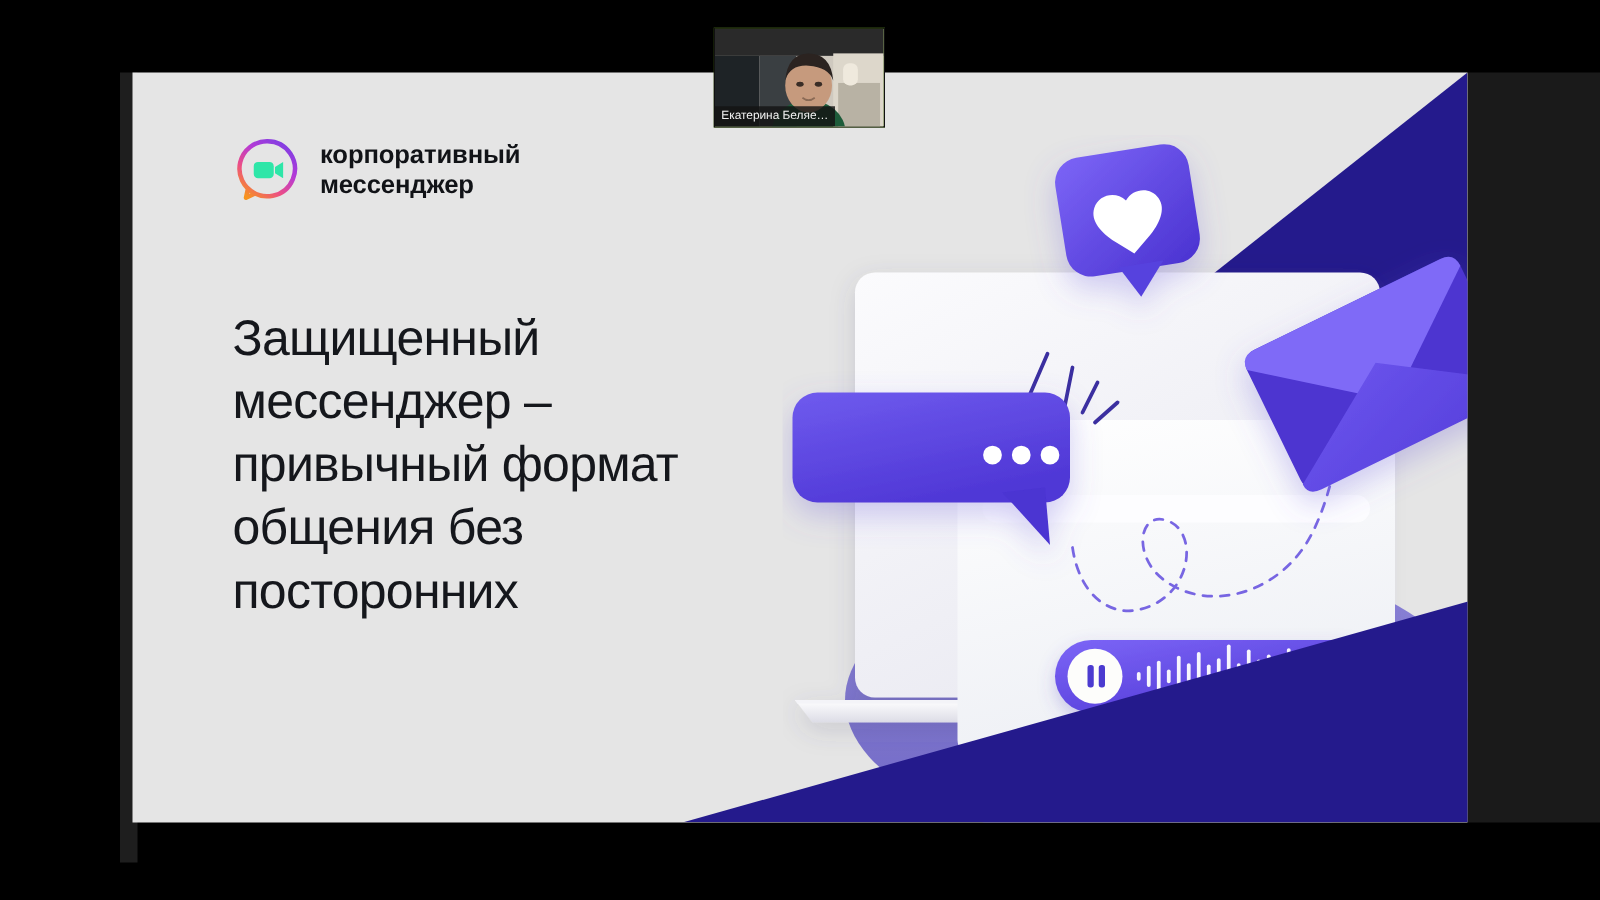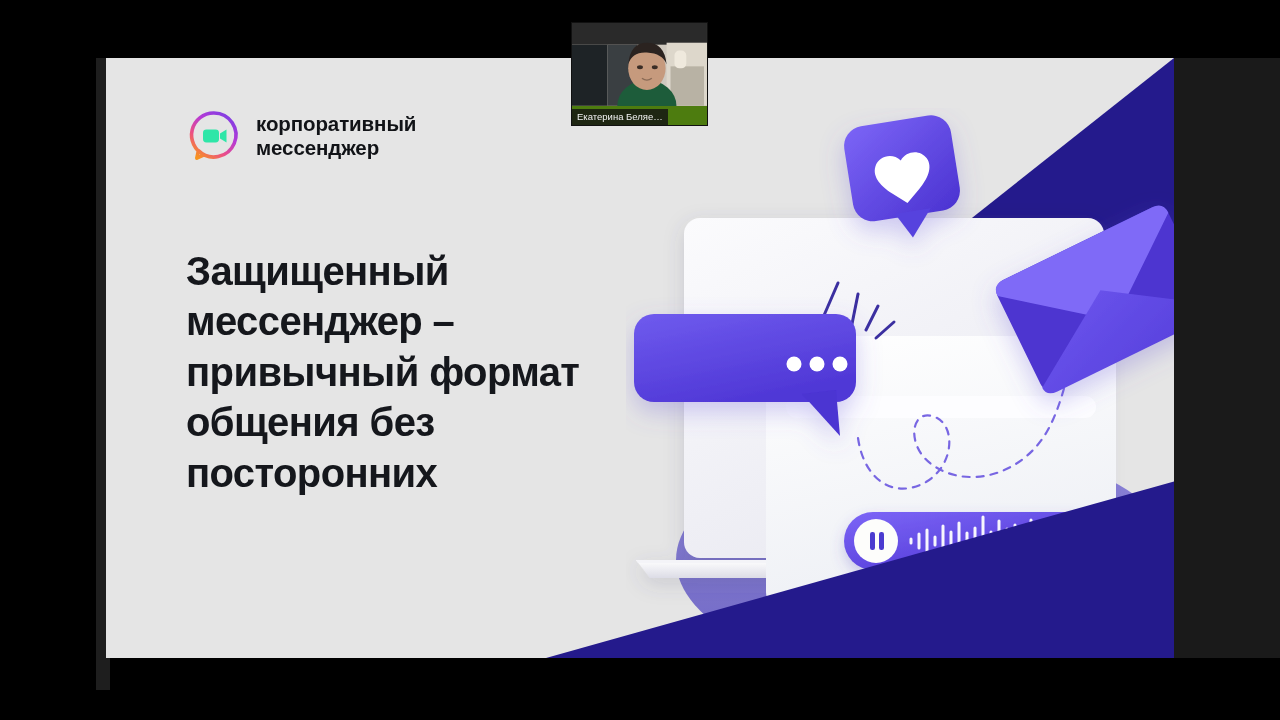--- a/index.html
+++ b/index.html
@@ -53,33 +53,33 @@
   }
   .logo-mark svg { display:block; width:56px; height:56px; }
   .logo-text {
     font-size:20.5px; font-weight:700; line-height:1.18;
     color:#111317; letter-spacing:-0.1px; white-space:pre-line;
   }
 
   
   #headline {
     position:absolute; left:80px; top:188px; width:430px;
-    font-size:40px; font-weight:700; line-height:1.26;
+    font-size:40px; font-weight:400; line-height:1.26;
     color:#15171c; letter-spacing:-0.6px; white-space:pre-line;
   }
 
   
   #art {
     position:absolute; left:520px; top:50px; width:560px; height:550px;
   }
   #art svg { display:block; width:100%; height:100%; }
 
   
   #pip {
-    position:absolute; left:571px; top:22px; width:137px; height:104px;
+    position:absolute; left:571px; top:22px; width:137px; height:80px;
     background:#4d7c0f; overflow:hidden;
     border:1px solid #111;
   }
   .pip-img { position:absolute; inset:0; }
   .pip-name {
     position:absolute; left:0; bottom:0;
     background:rgba(20,20,20,0.82);
     color:#f2f2f2; font-size:9.5px; line-height:13px;
     padding:1px 5px 2px 5px; max-width:100%;
     white-space:nowrap; overflow:hidden;

